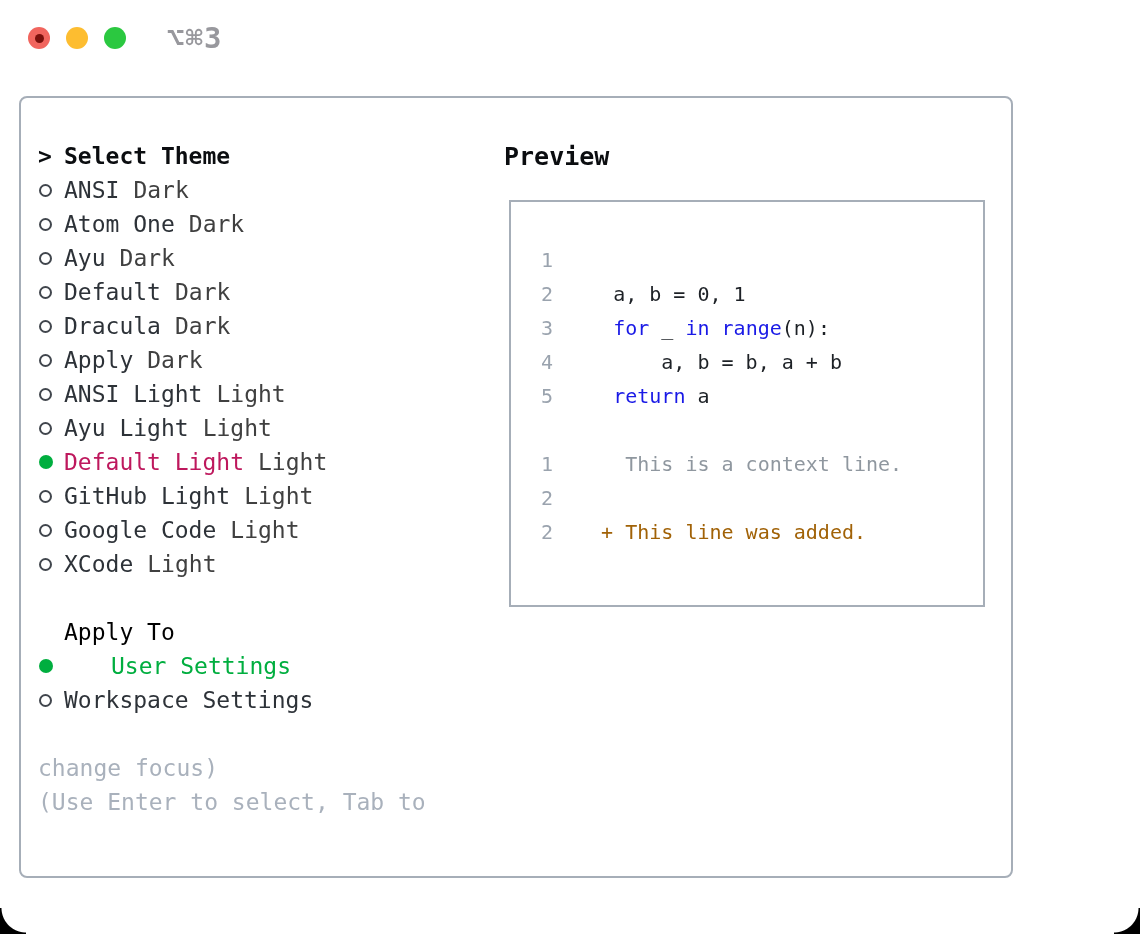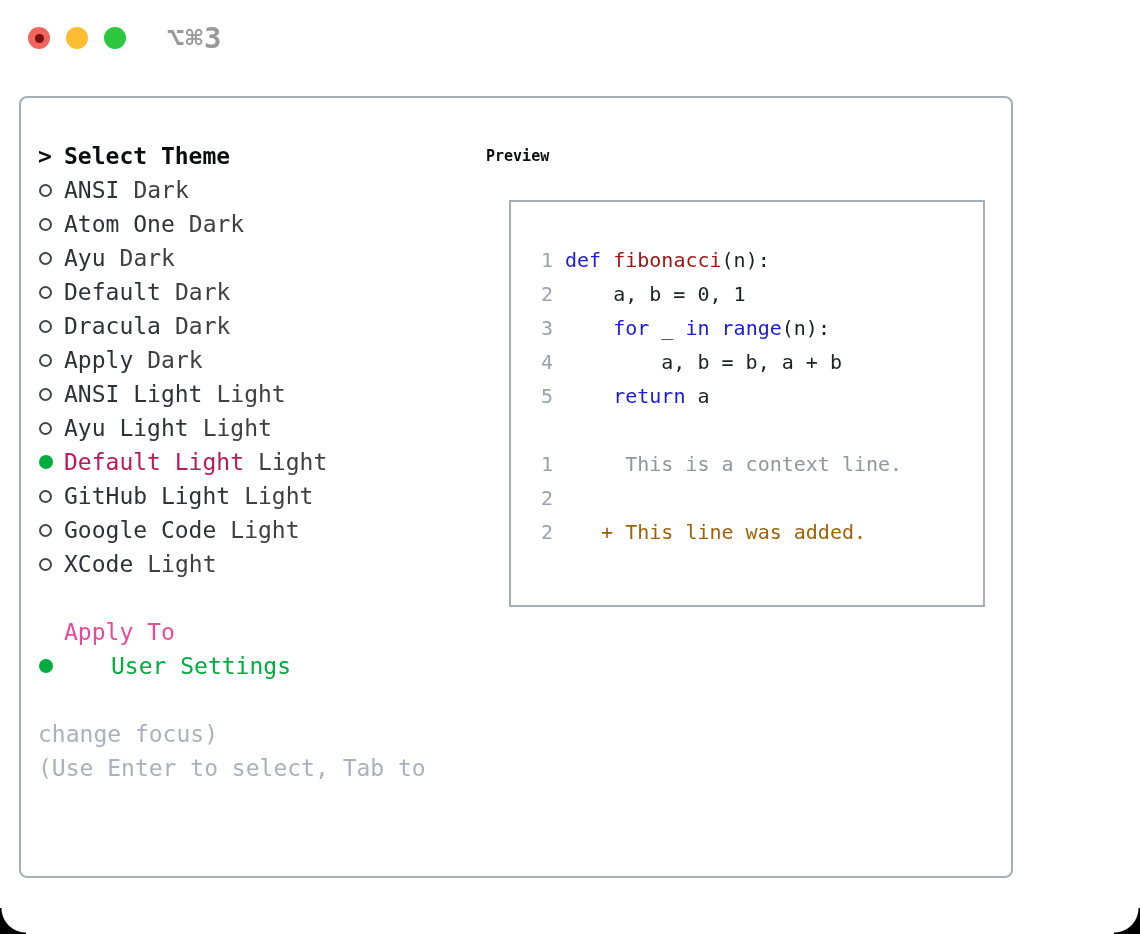--- a/index.html
+++ b/index.html
@@ -24,27 +24,27 @@
   .left-col{position:absolute;left:38px;top:139px;width:450px;}
   .row{height:34px;display:flex;align-items:center;font-size:23px;color:#2d3238;white-space:pre;}
   .marker{width:26px;flex:0 0 26px;display:flex;align-items:center;}
   .arrow{font-weight:700;color:#0b0d10;font-size:23px;}
   .header-row .htext{font-weight:700;color:#0b0d10;}
   .radio{width:13px;height:13px;border-radius:50%;border:2px solid #41464d;margin-left:1px;}
   .radio.sel{border:none;background:#00ae3f;width:14px;height:14px;}
   .theme-label{color:#2d3238;}
   .theme-row.sel .theme-label{color:#be185d;}
   .tag{color:#404040;margin-left:14px;}
-  .apply-header-text{color:#ec4899;text-align:right;}
+  .apply-header-text{color:#000000;text-align:right;}
   .apply-row.sel .theme-label{color:#00ae3f;margin-left:47px;}
   .help-row{height:34px;display:flex;align-items:center;font-size:23px;color:#a9b1bc;white-space:pre;}
   .spacer{height:34px;}
 
   
-  .preview-header{position:absolute;left:486px;top:139px;height:34px;display:flex;align-items:center;font-size:15px;font-weight:700;color:#0b0d10;}
+  .preview-header{position:absolute;left:504px;top:139px;height:34px;display:flex;align-items:center;font-size:25px;font-weight:700;color:#0b0d10;}
   .preview-box{position:absolute;left:509px;top:200px;width:476px;height:407px;border:2px solid #a6aeb8;background:#ffffff;padding-top:41px;overflow:hidden;}
   .codeline{height:34px;display:flex;align-items:center;font-size:20px;white-space:pre;}
   .lnum{flex:0 0 42px;width:42px;text-align:right;color:#9aa3ae;}
   .lcontent{margin-left:12px;white-space:pre;color:#1d2126;}
   .c-plain{color:#1d2126;}
   .c-kw{color:#1a1ae6;}
   .c-fn{color:#a31515;}
   .c-ctx{color:#8f979f;}
   .c-del{color:#c43a22;}
   .c-add{color:#a16207;}
@@ -89,31 +89,32 @@
         <div class="row theme-row"><span class="marker"><span class="radio"></span></span><span class="theme-label">Google Code</span><span class="tag">Light</span></div>
         <div class="row theme-row"><span class="marker"><span class="radio"></span></span><span class="theme-label">XCode</span><span class="tag">Light</span></div>
       </div>
     <div class="spacer"></div>
     <div class="row">
       <span class="marker"></span>
       <span class="apply-header-text">Apply To</span>
     </div>
     <div id="apply-list">
         <div class="row apply-row sel"><span class="marker"><span class="radio sel"></span></span><span class="theme-label">User Settings</span></div>
+        <div class="row apply-row"><span class="marker"><span class="radio"></span></span><span class="theme-label">Workspace Settings</span></div>
       </div>
     <div class="spacer"></div>
     <div class="help-row">change focus)</div>
     <div class="help-row">(Use Enter to select, Tab to</div>
   </div>
 
   <div class="preview-header">Preview</div>
 
   <div class="preview-box">
     <div id="code-lines">
-        <div class="codeline"><span class="lnum">1</span><span class="lcontent"><span class="c-kw">def</span><span class="c-plain"> </span><span class="c-fn">fibonacci</span><span class="c-plain">(n):</span></span></div>
+        <div class="codeline"><span class="lnum">1</span></div>
         <div class="codeline"><span class="lnum">2</span><span class="lcontent"><span class="c-plain">    a, b = 0, 1</span></span></div>
         <div class="codeline"><span class="lnum">3</span><span class="lcontent"><span class="c-plain">    </span><span class="c-kw">for</span><span class="c-plain"> _ </span><span class="c-kw">in</span><span class="c-plain"> </span><span class="c-kw">range</span><span class="c-plain">(n):</span></span></div>
         <div class="codeline"><span class="lnum">4</span><span class="lcontent"><span class="c-plain">        a, b = b, a + b</span></span></div>
         <div class="codeline"><span class="lnum">5</span><span class="lcontent"><span class="c-plain">    </span><span class="c-kw">return</span><span class="c-plain"> a</span></span></div>
         <div class="codeline"><span class="lnum"></span><span class="lcontent"></span></div>
         <div class="codeline"><span class="lnum">1</span><span class="lcontent"><span class="c-ctx">     This is a context line.</span></span></div>
         <div class="codeline"><span class="lnum">2</span></div>
         <div class="codeline"><span class="lnum">2</span><span class="lcontent"><span class="c-add">   + This line was added.</span></span></div>
       </div>
   </div>

